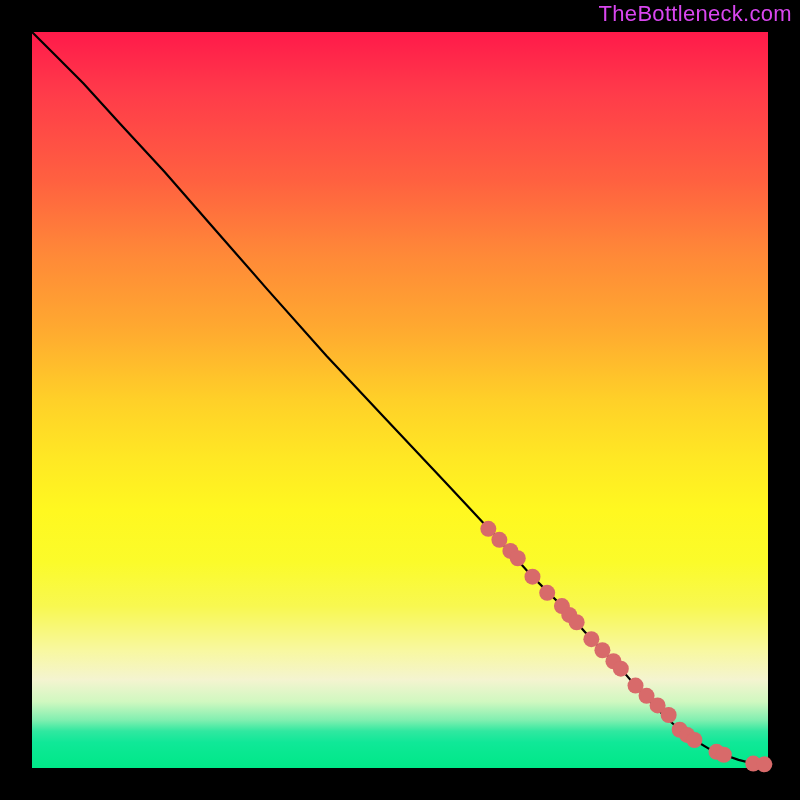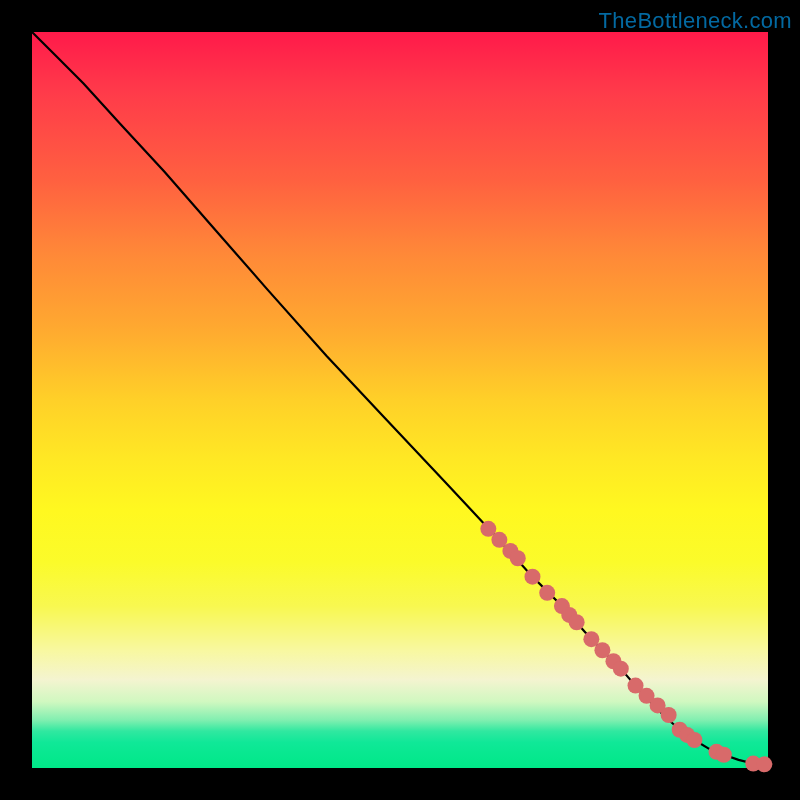--- a/index.html
+++ b/index.html
@@ -33,23 +33,23 @@
       #d0f8c0 91%,
       #80efb0 93.5%,
       #30e8a0 95%,
       #10e898 96.5%,
       #08e890 98%,
       #00e888 100%
     );
   }
   .watermark {
     position: absolute;
-    top: 8px;
+    top: 1px;
     right: 8px;
-    color: #0369a1;
+    color: #d946ef;
     font-size: 22px;
     font-weight: 500;
     letter-spacing: 0.3px;
     z-index: 10;
   }
   svg.overlay {
     position: absolute;
     left: 0; top: 0;
     width: 100%; height: 100%;
     pointer-events: none;

